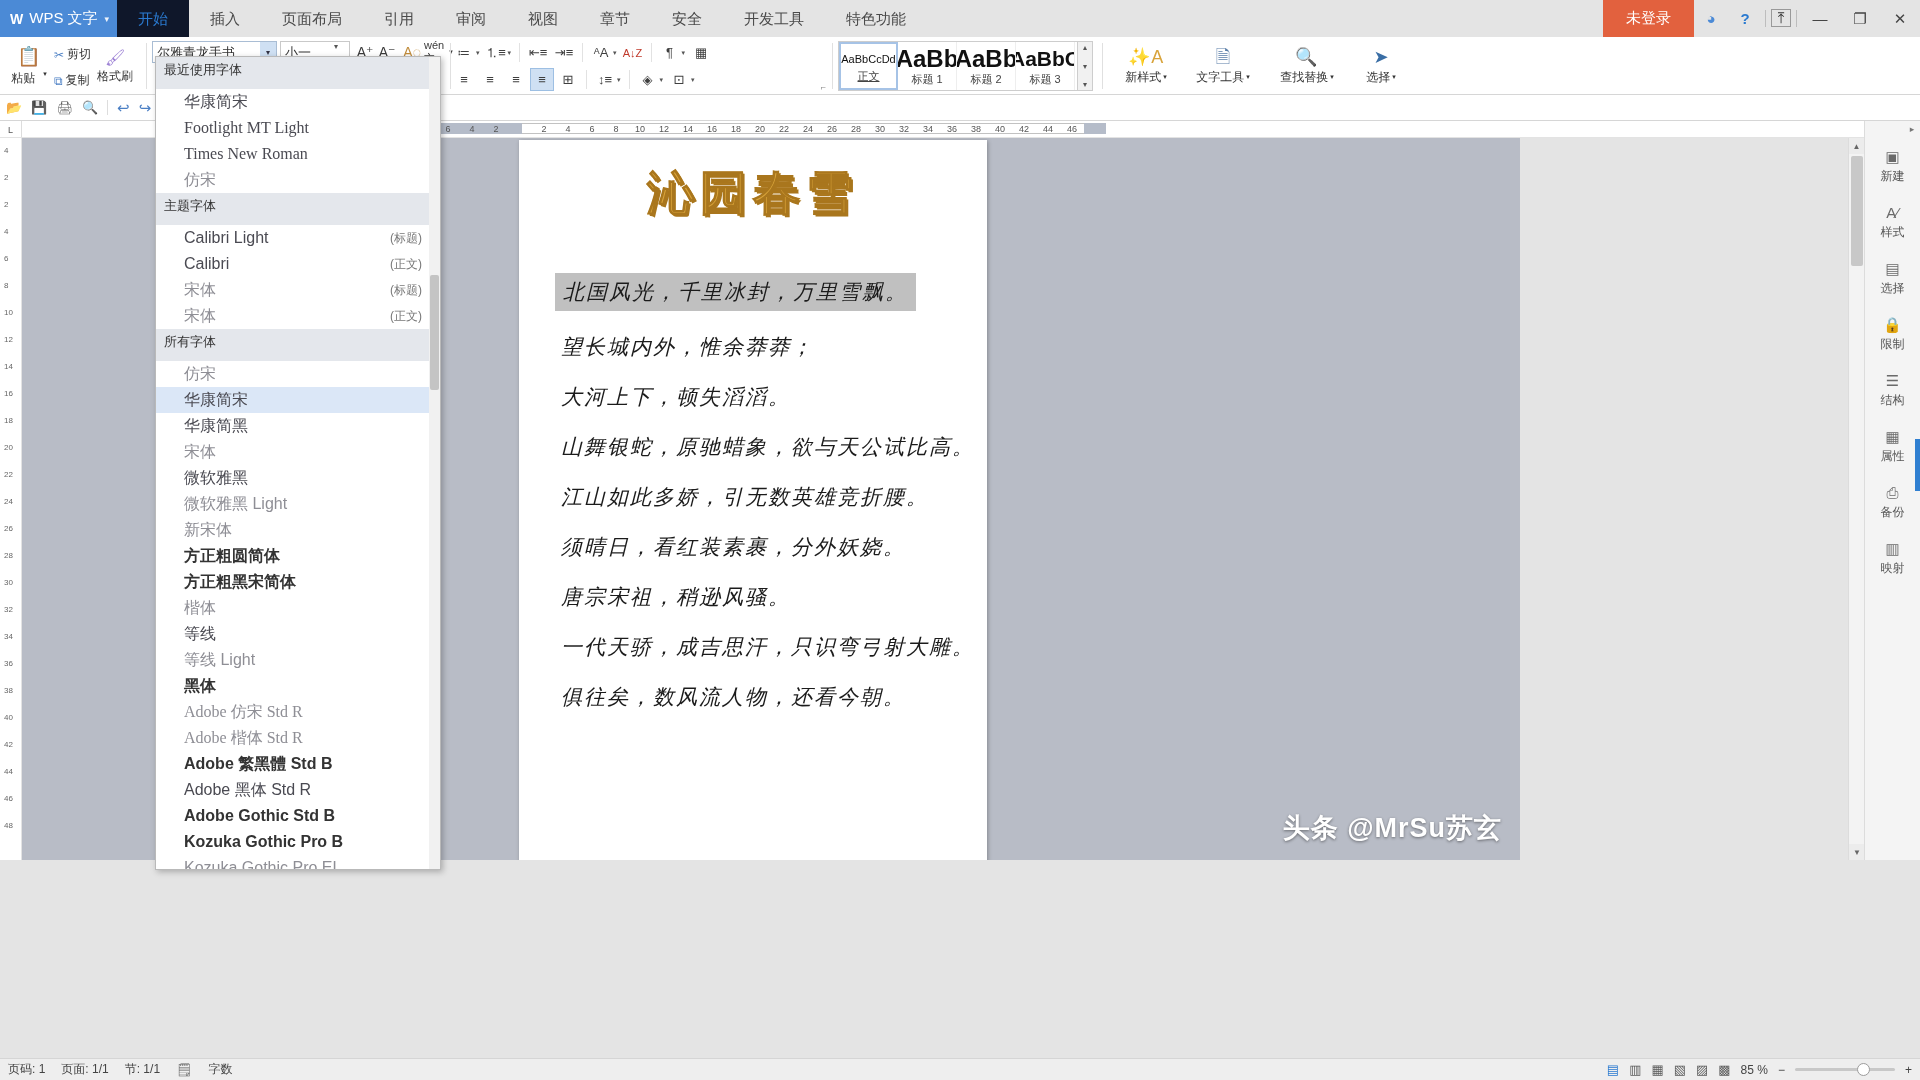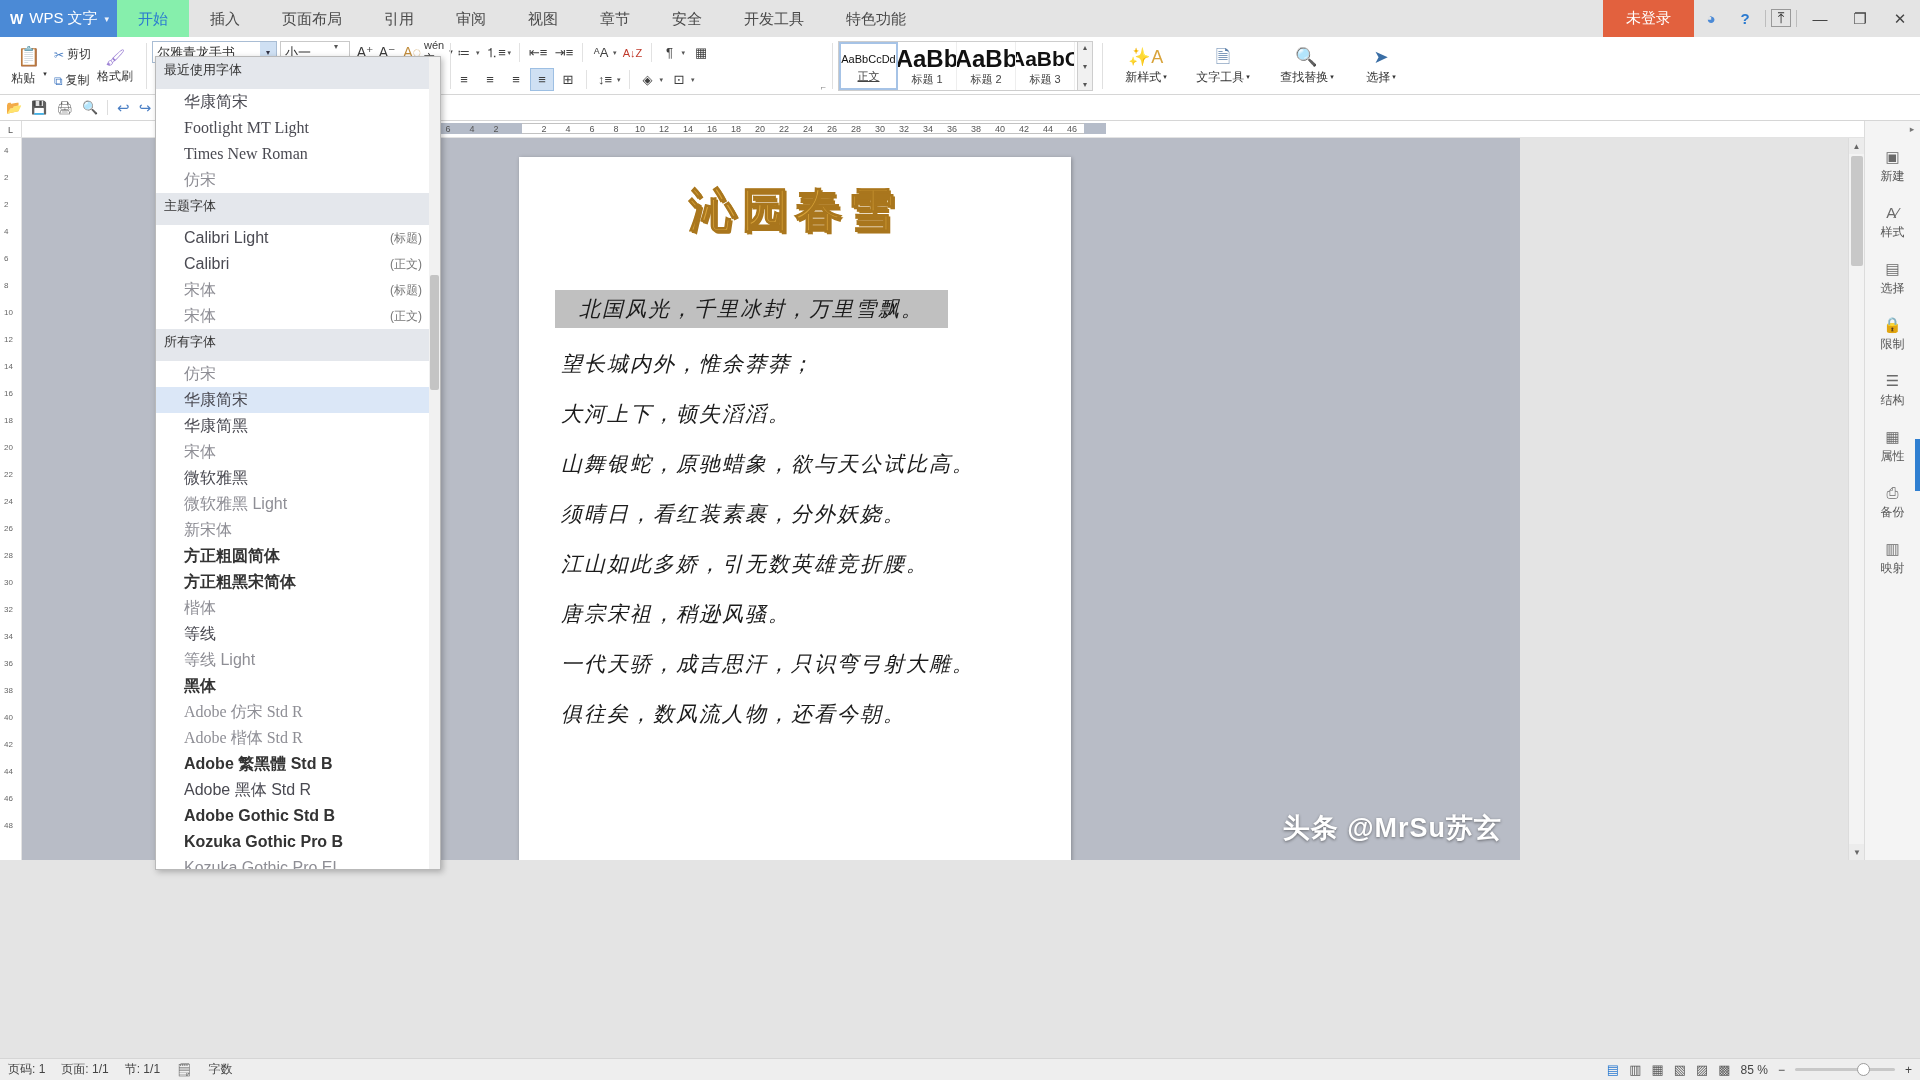--- a/index.html
+++ b/index.html
@@ -20,21 +20,21 @@
     width:117px; background:#4b8ad6; color:#fff; display:flex; align-items:center;
     padding-left:10px; font-size:15px; gap:6px;
   }
   .app-badge .wlogo{ font-weight:bold; font-size:14px;}
   .app-badge .caret{ margin-left:auto; margin-right:8px; font-size:9px; opacity:.9;}
   .tabs{ display:flex; align-items:flex-end; }
   .tab{
     padding:0 21px; height:37px; line-height:37px; font-size:15px; color:#4a4a4a;
     cursor:default; white-space:nowrap;
   }
-  .tab.active{ background:#86efac; color:#2a7ad0; }
+  .tab.active{ background:#0f172a; color:#2a7ad0; }
   .titlebar-right{ margin-left:auto; display:flex; align-items:stretch; }
   .login-btn{
     background:#e2613e; color:#fff; width:91px; display:flex; align-items:center;
     justify-content:center; font-size:15px;
   }
   .tb-icon{
     width:34px; display:flex; align-items:center; justify-content:center; font-size:15px;
   }
   .tb-sep{ width:1px; background:#bdbdbd; margin:10px 3px; }
   .win-btn{ width:40px; display:flex; align-items:center; justify-content:center; font-size:15px; color:#444;}
@@ -140,37 +140,37 @@
     position:absolute; left:0; top:138px; width:22px; height:722px; background:#fff;
     border-right:1px solid #e3e3e3; overflow:hidden;
   }
   .vr-num{ position:absolute; left:4px; font-size:8px; color:#666; }
   
   .docarea{
     position:absolute; left:22px; top:138px; width:1498px; height:722px;
     background:#b8bcc6; overflow:hidden;
   }
   .page{
-    position:absolute; left:497px; top:19px; width:552px; height:740px; background:#fff;
+    position:absolute; left:497px; top:2px; width:468px; height:740px; background:#fff;
     box-shadow:1px 1px 4px rgba(0,0,0,.28);
   }
   .poem-title{
     text-align:center; margin-top:22px;
     font-family:"Liberation Serif", serif;
     font-size:47px; font-weight:bold; letter-spacing:6px;
     color:#d8a33a;
     text-shadow: 2px 2px 0 #a9761d, 1px 1px 1px #f3d98a;
     -webkit-text-stroke:1px #a9761d;
   }
   .line{
     font-family:"Liberation Serif", serif;
     font-size:21px; color:#1b1b1b; margin-left:42px; margin-top:22px;
     letter-spacing:2px; font-style:italic;
   }
-  .line.sel{ background:#c0c0c0; display:inline-block; padding:5px 24px; margin-left:36px;}
+  .line.sel{ background:#c0c0c0; display:inline-block; padding:5px 8px; margin-left:36px;}
   .tooltip-box{
     position:absolute; left:423px; top:210px; width:320px; height:72px;
     background:#fff; border:1px solid #9a9a9a; box-shadow:2px 2px 5px rgba(0,0,0,.3);
     display:flex; align-items:center; padding-left:16px;
     font-family:"Liberation Serif", serif; font-size:28px; color:#111; letter-spacing:1px;
   }
   .watermark{
     position:absolute; right:18px; bottom:14px; font-size:27px; font-weight:bold;
     color:#fff; text-shadow:0 1px 3px rgba(0,0,0,.45); letter-spacing:1px;
   }
@@ -479,22 +479,22 @@
     <div class="poem-title">沁园春雪</div>
 
     <div style="margin-left:0;margin-top:26px;">
       <span class="line sel">北国风光，千里冰封，万里雪飘。</span>
     </div>
 
     <div id="poem-lines">
         <div class="line">望长城内外，惟余莽莽；</div>
         <div class="line">大河上下，顿失滔滔。</div>
         <div class="line">山舞银蛇，原驰蜡象，欲与天公试比高。</div>
+        <div class="line">江山如此多娇，引无数英雄竞折腰。</div>
         <div class="line">须晴日，看红装素裹，分外妖娆。</div>
-        <div class="line">江山如此多娇，引无数英雄竞折腰。</div>
         <div class="line">唐宗宋祖，稍逊风骚。</div>
         <div class="line">一代天骄，成吉思汗，只识弯弓射大雕。</div>
         <div class="line">俱往矣，数风流人物，还看今朝。</div>
       </div>
   </div>
 
   <div class="watermark">头条 @MrSu苏玄</div>
 </div>
 
 <div class="vscroll" style="right:56px;">

